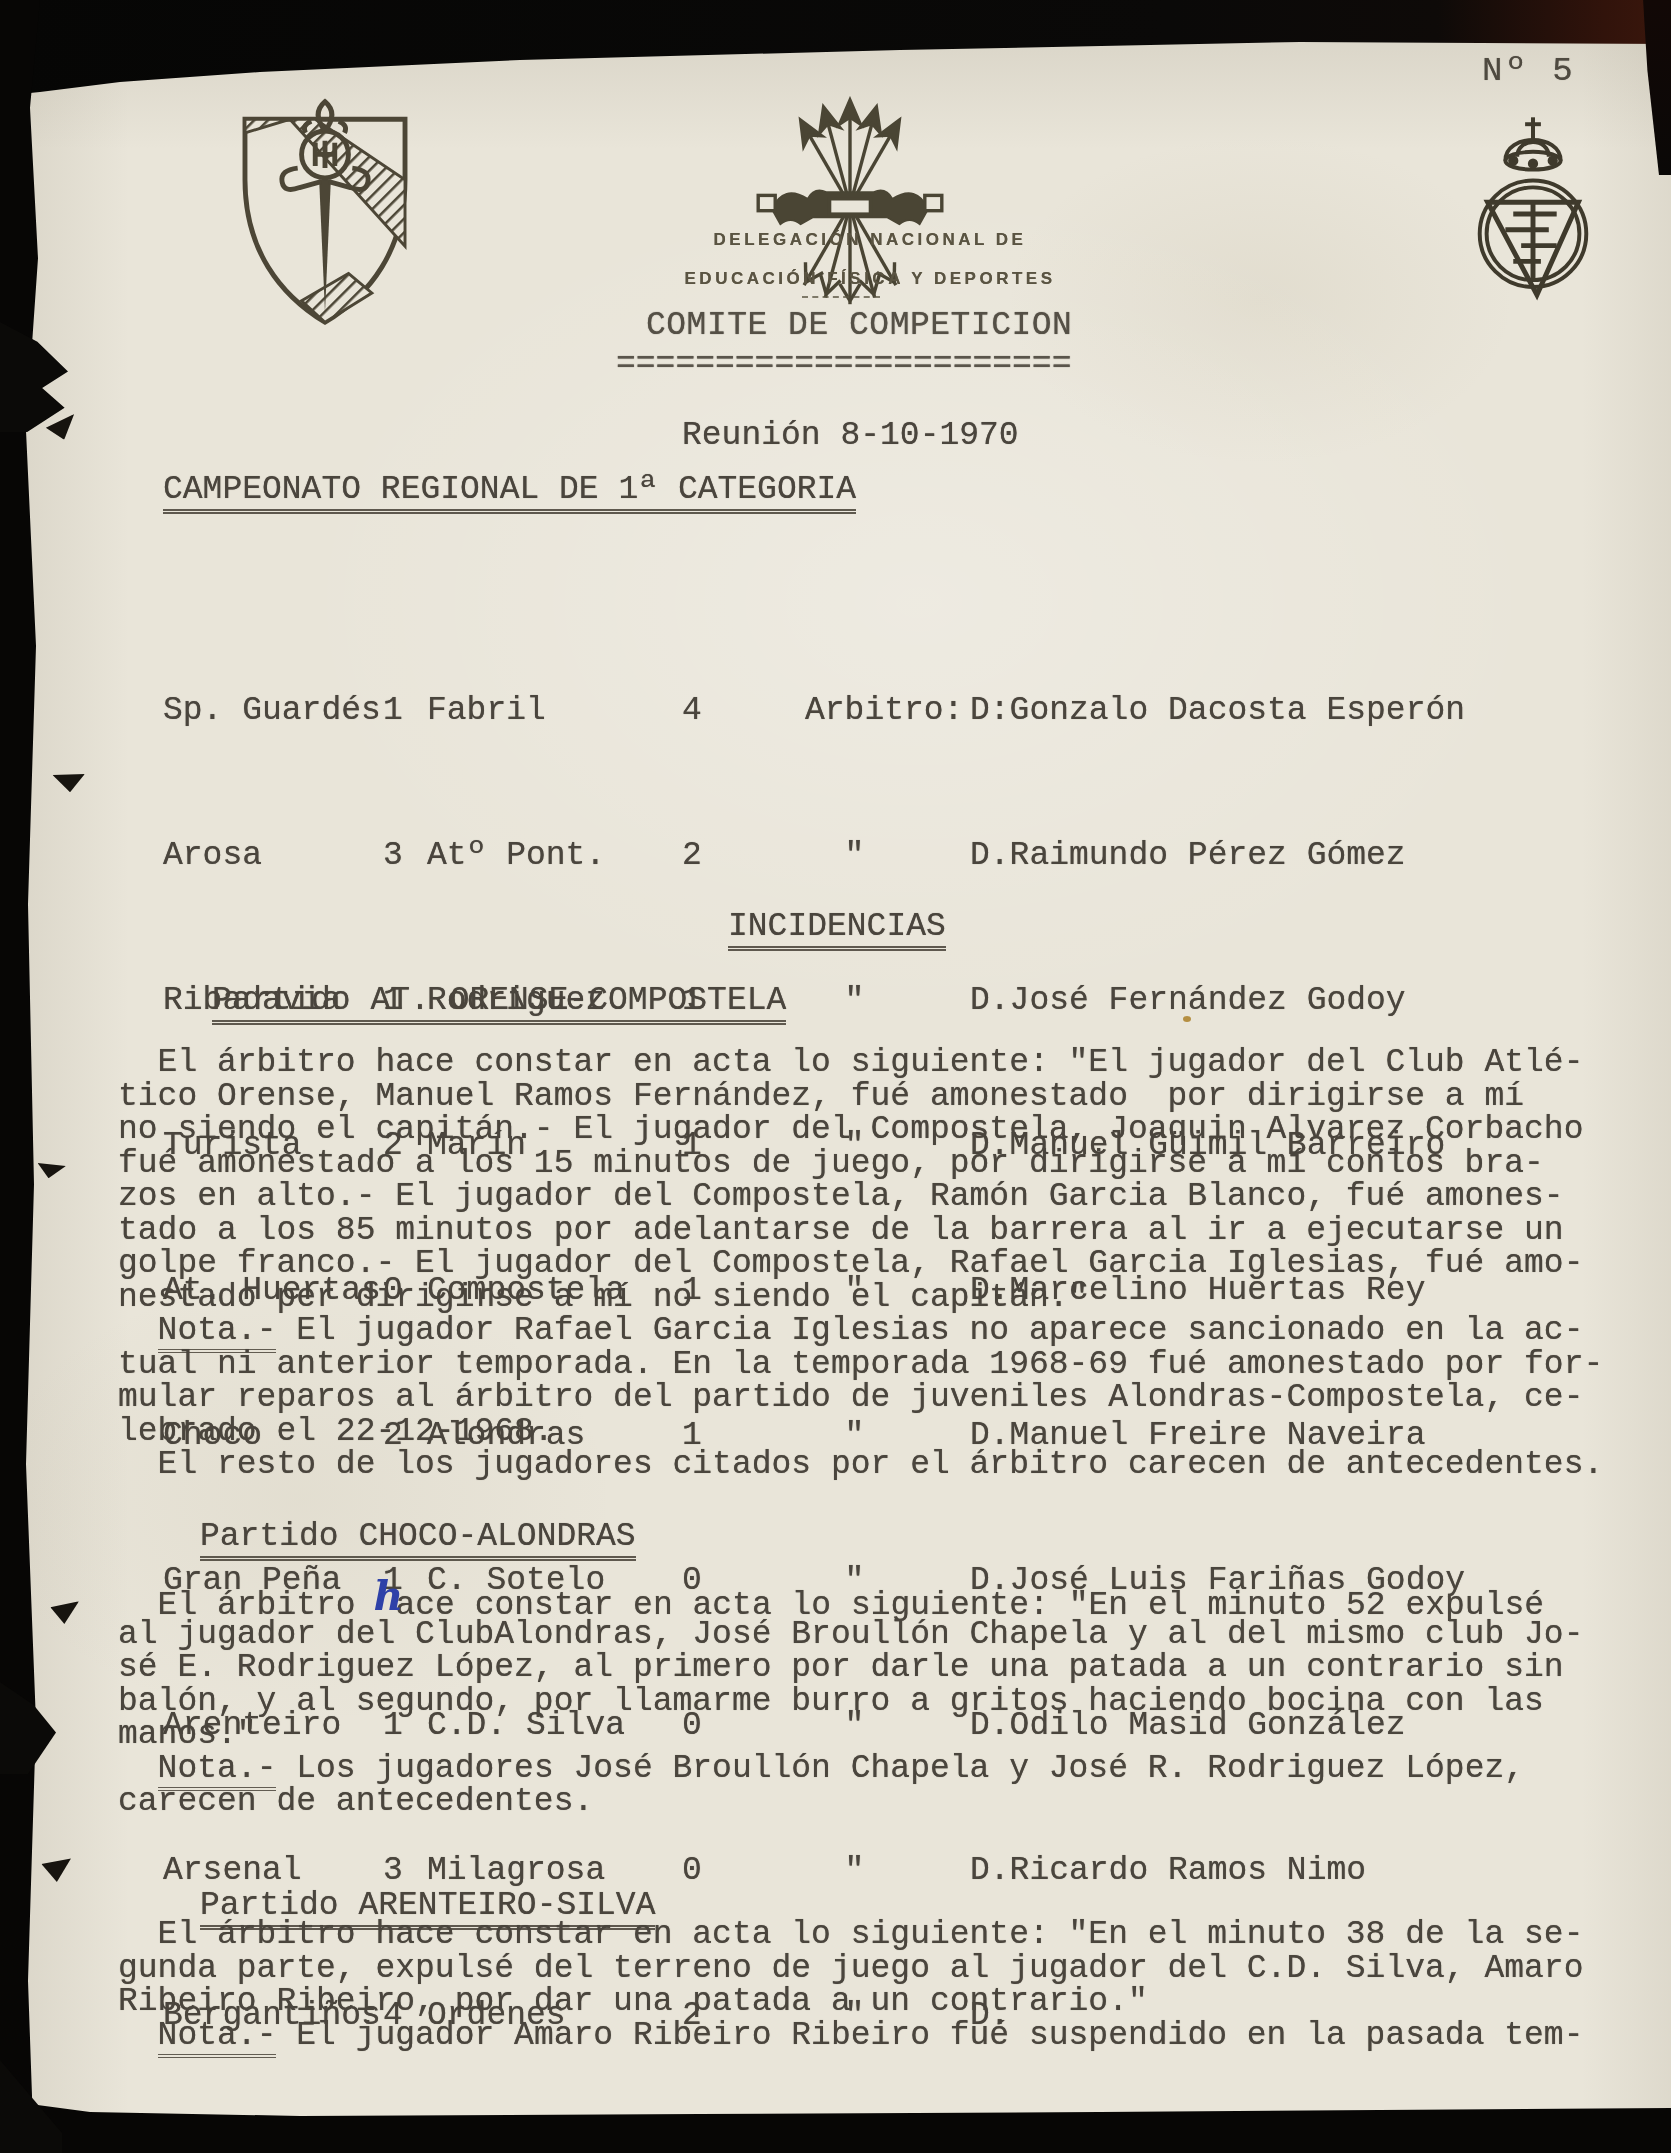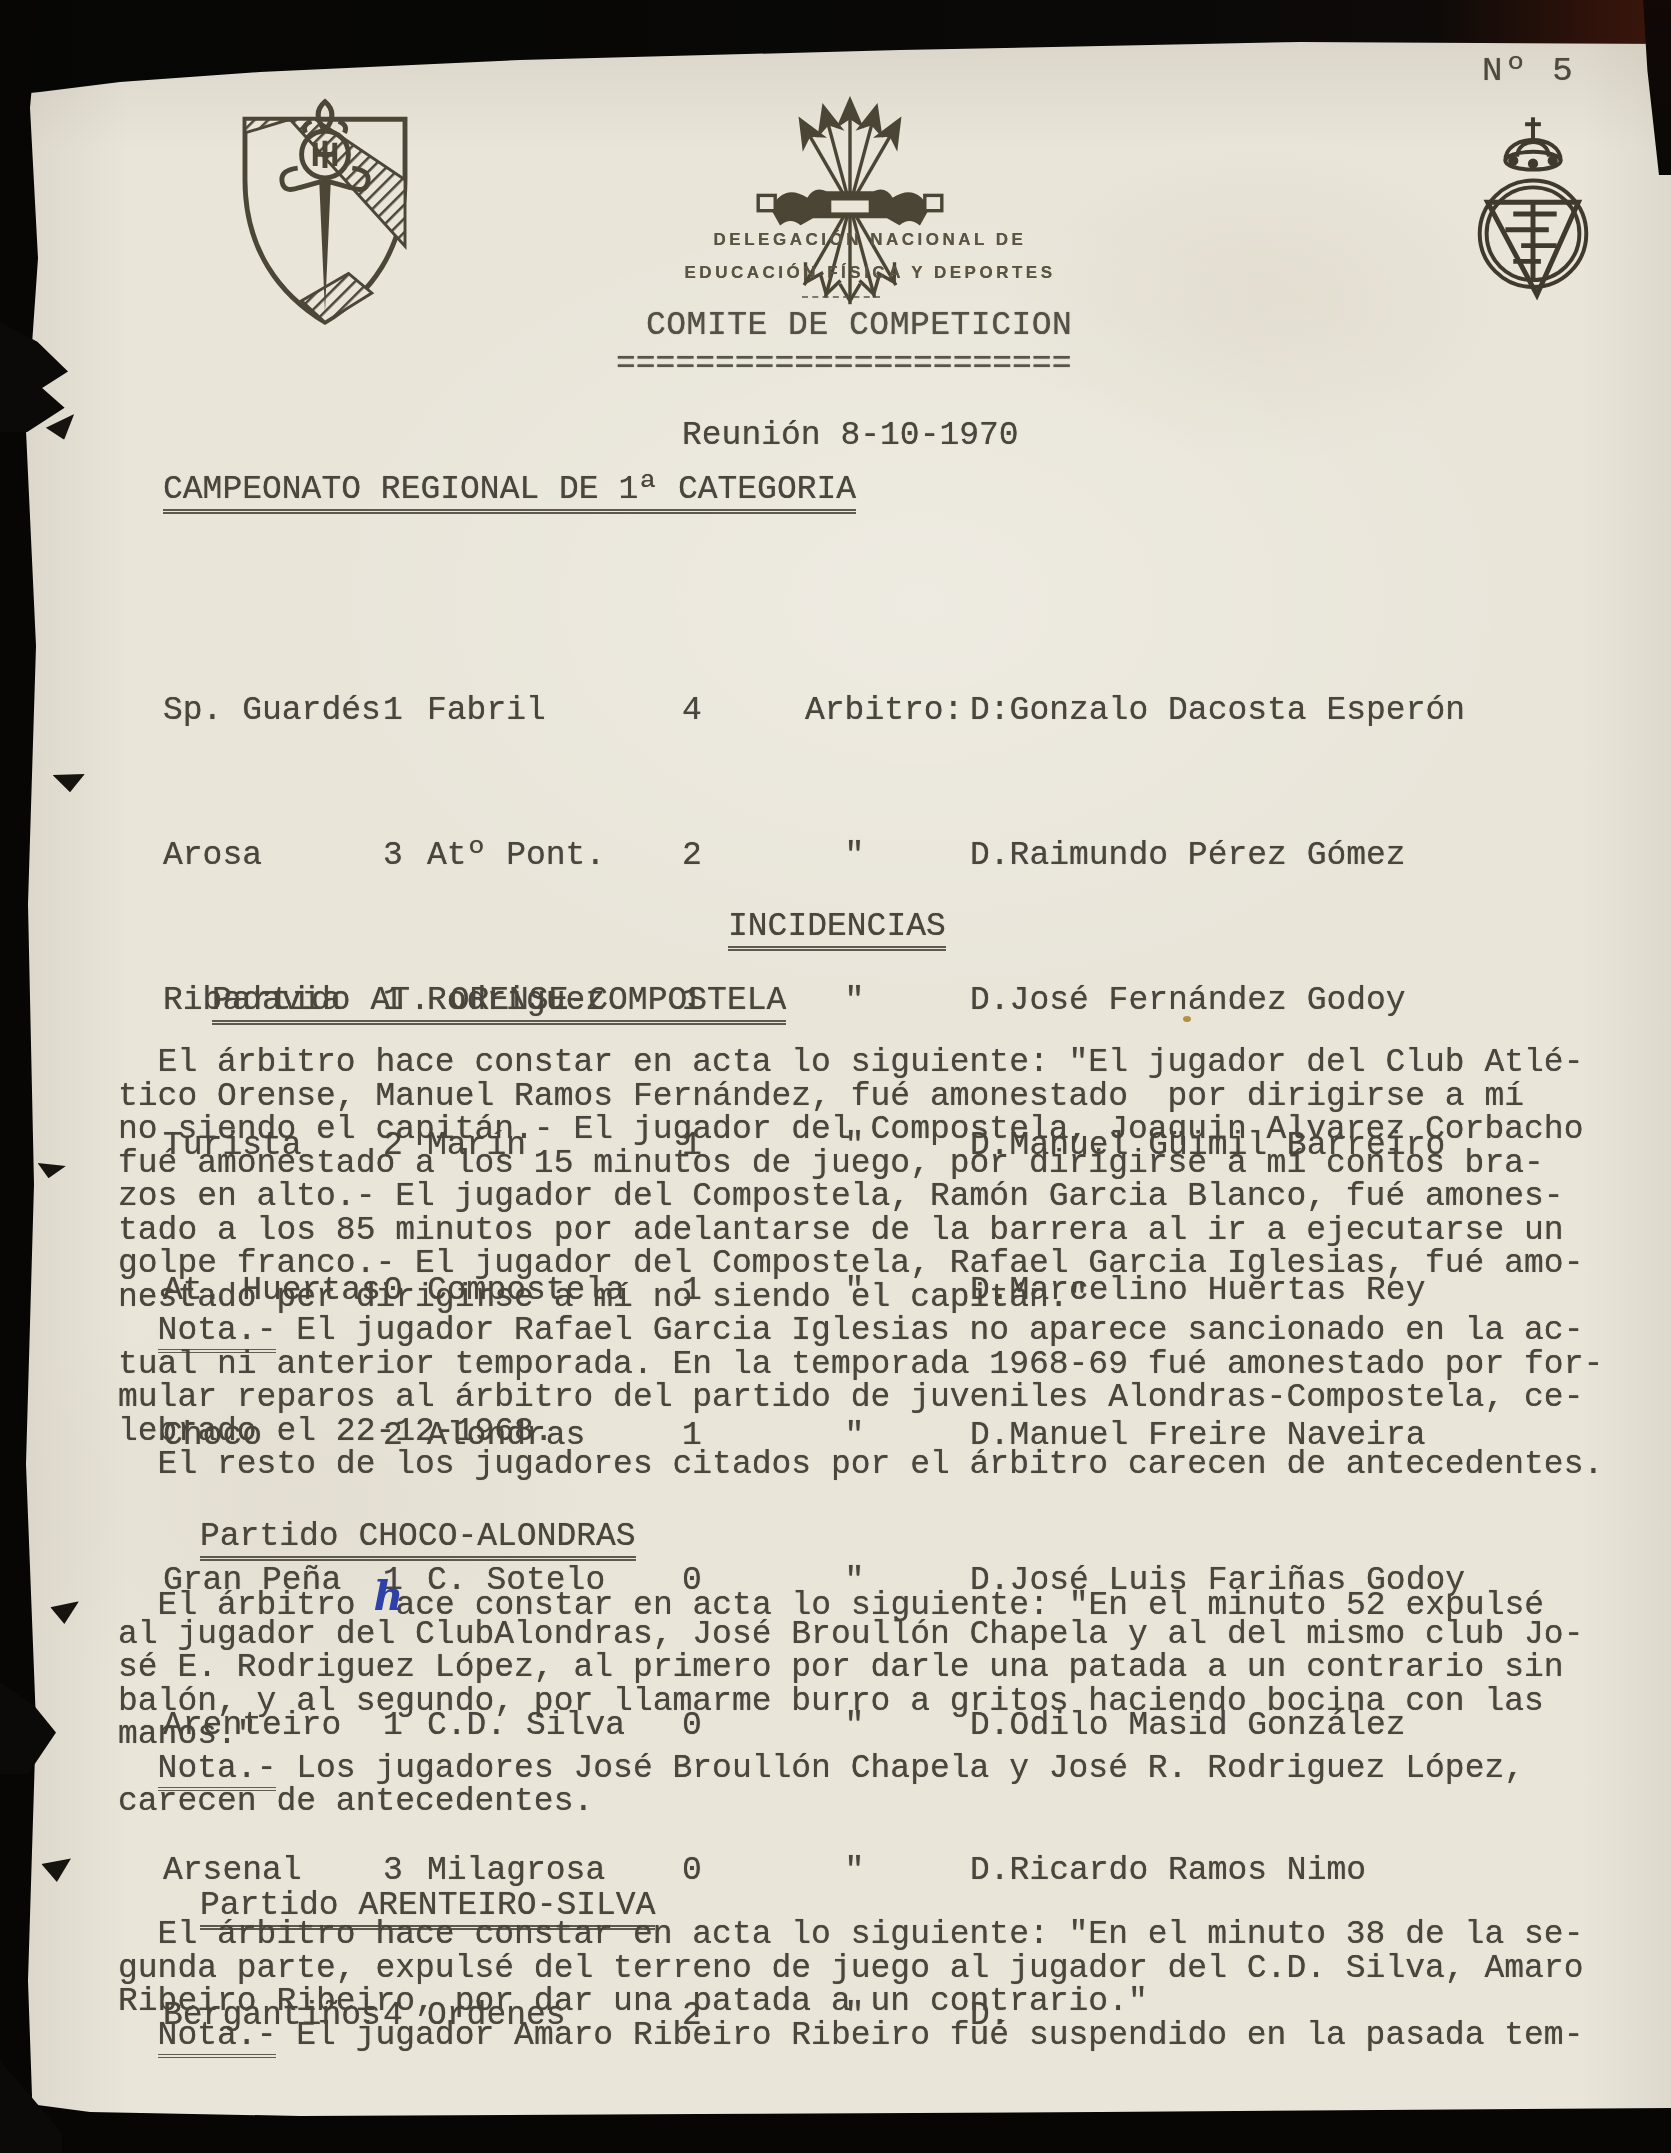--- a/index.html
+++ b/index.html
@@ -48,21 +48,21 @@
   .hand{display:inline-block;width:20px;font-family:"DejaVu Serif",serif;font-style:italic;font-weight:600;
         font-size:41px;color:#2e41a8;text-shadow:none;position:relative;top:-4px;left:-2px;}
   
   .no5{left:1482px;top:52px;letter-spacing:3px;font-size:34px;color:#4f4a40;}
   .fed{left:55px;top:262px;width:460px;text-align:center;font-family:"Liberation Sans",sans-serif;
        font-size:30px;letter-spacing:5px;color:#4f4a39;text-shadow:0 0 .6px rgba(79,74,57,.7);}
   .fed .l2{margin-top:17px;}
   .fed-dash{width:54px;height:3px;background:rgba(79,74,57,.7);margin:12px auto 0;}
   .deleg{left:590px;top:230px;width:560px;text-align:center;font-family:"Liberation Sans",sans-serif;
          font-size:17px;font-weight:bold;letter-spacing:3.5px;color:#5a5442;text-shadow:0 0 .5px rgba(90,84,66,.8);}
-  .deleg .l2{margin-top:13px;}
+  .deleg .l2{margin-top:19px;}
   .deleg-dash{position:absolute;left:802px;top:296px;width:78px;height:0;
               border-top:2px dashed rgba(90,84,66,.75);}
   .comite{left:646px;top:307px;color:#555046;letter-spacing:.5px;text-shadow:0 0 1px rgba(85,80,70,.9);}
   .equals{left:616px;top:346px;color:#5a554b;text-shadow:0 0 1px rgba(90,85,75,.9);}
   .reunion{left:682px;top:417px;}
   
   .camp{left:163px;top:471px;}
   .table{left:163px;top:546px;width:1420px;}
   .row{position:relative;height:34px;}
   .row .c{position:absolute;top:0;line-height:34px;}

